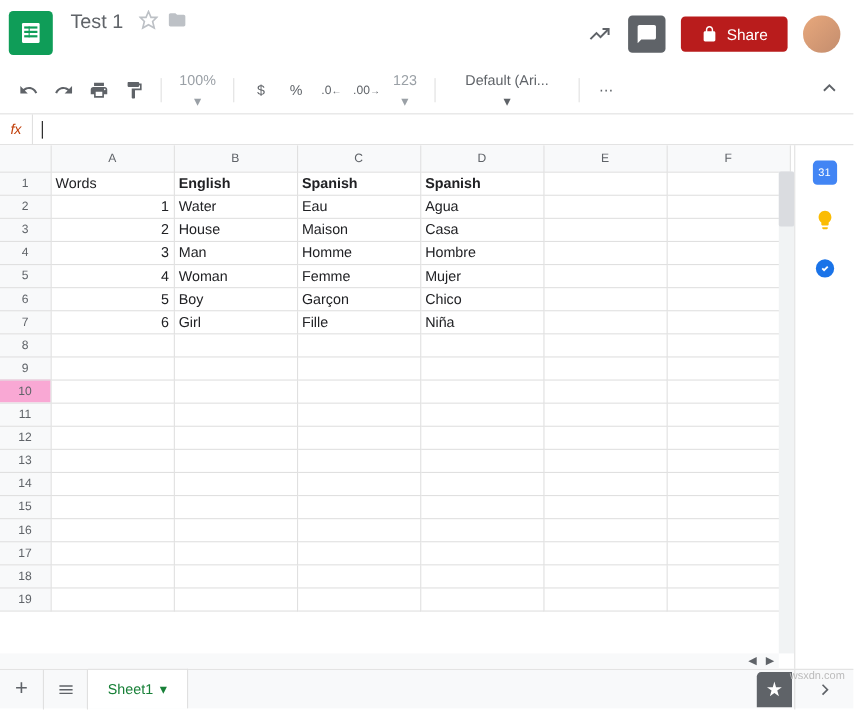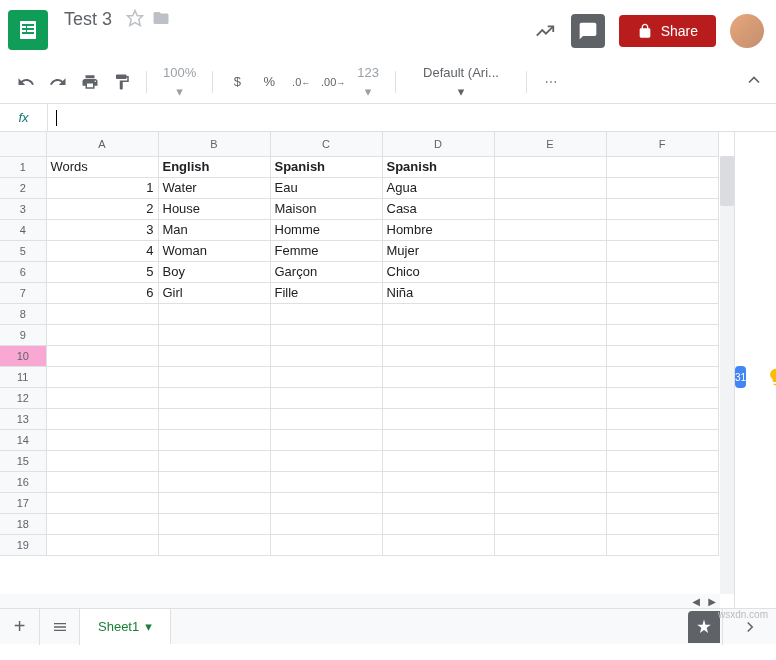--- a/index.html
+++ b/index.html
@@ -24,29 +24,29 @@
 
 .toolbar { display: flex; align-items: center; padding: 6px 12px; border-bottom: 1px solid #e0e0e0; gap: 4px; height: 44px; }
 .tb-btn { width: 28px; height: 28px; display: flex; align-items: center; justify-content: center; color: #5f6368; cursor: pointer; border-radius: 2px; }
 .tb-sep { width: 1px; height: 22px; background: #e0e0e0; margin: 0 6px; }
 .tb-text { color: #9aa0a6; font-size: 13px; padding: 0 6px; display:flex; align-items:center; gap:4px; cursor:pointer;flex-direction:column;}
 .tb-spacer { flex: 1; }
 .collapse-btn { color: #5f6368; cursor:pointer; }
 
 
 .formula-bar { display: flex; align-items: center; height: 28px; border-bottom: 1px solid #e0e0e0; }
-.fx-label { width: 48px; text-align: center; font-style: italic; color: #0f766e; font-size: 13px; border-right: 1px solid #e0e0e0; height: 100%; display:flex;align-items:center;justify-content:center;}
+.fx-label { width: 30px; text-align: center; font-style: italic; color: #c2410c; font-size: 13px; border-right: 1px solid #e0e0e0; height: 100%; display:flex;align-items:center;justify-content:center;}
 .fx-input { flex: 1; border: none; outline: none; padding: 0 8px; font-size: 13px; height: 100%; }
 .fx-cursor { border-left: 1px solid #000; height: 16px; margin-left: 2px; animation: blink 1s infinite; }
 @keyframes blink { 50% { opacity: 0; } }
 
 
 .main { display: flex; height: 476px; }
 .grid-wrap { flex: 1; overflow: hidden; position: relative; }
-.side-panel { width: 42px; border-left: 1px solid #e0e0e0; display: flex; flex-direction: row; align-items: center; padding-top: 14px; gap: 20px; }
+.side-panel { width: 54px; border-left: 1px solid #e0e0e0; display: flex; flex-direction: column; align-items: center; padding-top: 14px; gap: 20px; }
 .side-icon { width: 24px; height: 24px; cursor: pointer; display:flex;align-items:center;justify-content:center; }
 
 
 table.grid { border-collapse: collapse; table-layout: fixed; }
 .corner { width: 46px; height: 24px; background: #f8f9fa; border-right: 1px solid #e0e0e0; border-bottom: 1px solid #e0e0e0; }
 .col-hdr { height: 24px; background: #f8f9fa; border-right: 1px solid #e0e0e0; border-bottom: 1px solid #e0e0e0; text-align: center; font-size: 11px; color: #5f6368; font-weight: normal; cursor: pointer; }
 .row-hdr { width: 46px; background: #f8f9fa; border-right: 1px solid #e0e0e0; border-bottom: 1px solid #e0e0e0; text-align: center; font-size: 11px; color: #5f6368; font-weight: normal; cursor: pointer; }
 .row-hdr.sel { background:#f9a8d4; }
 td.cell { border-right: 1px solid #e0e0e0; border-bottom: 1px solid #e0e0e0; padding: 2px 4px; font-size: 13px; height: 21px; white-space: nowrap; overflow: hidden; }
 td.cell.bold { font-weight: bold; }
@@ -77,21 +77,21 @@
     <svg viewBox="0 0 24 24" fill="#fff">
         <rect x="4" y="3" width="16" height="18" rx="1" fill="#fff"></rect>
         <rect x="6" y="6" width="12" height="2" fill="#0f9d58"></rect>
         <rect x="6" y="10" width="12" height="2" fill="#0f9d58"></rect>
         <rect x="6" y="14" width="12" height="2" fill="#0f9d58"></rect>
         <rect x="10" y="6" width="1" height="10" fill="#0f9d58"></rect>
       </svg>
   </div>
   <div class="title-area">
     <div class="title-row">
-      <span class="doc-title">Test 3</span>
+      <span class="doc-title">Test 1</span>
       <span class="star-icon">
         <svg width="18" height="18" viewBox="0 0 24 24" fill="none" stroke="#bdc1c6" stroke-width="2">
             <polygon points="12,2 15,9 22,9 17,14 19,22 12,18 5,22 7,14 2,9 9,9"></polygon>
           </svg>
       </span>
       <span class="folder-icon">
         <svg width="18" height="18" viewBox="0 0 24 24" fill="#bdc1c6">
             <path d="M10 4H4c-1.1 0-2 .9-2 2v12c0 1.1.9 2 2 2h16c1.1 0 2-.9 2-2V8c0-1.1-.9-2-2-2h-8l-2-2z"></path>
           </svg>
       </span>

